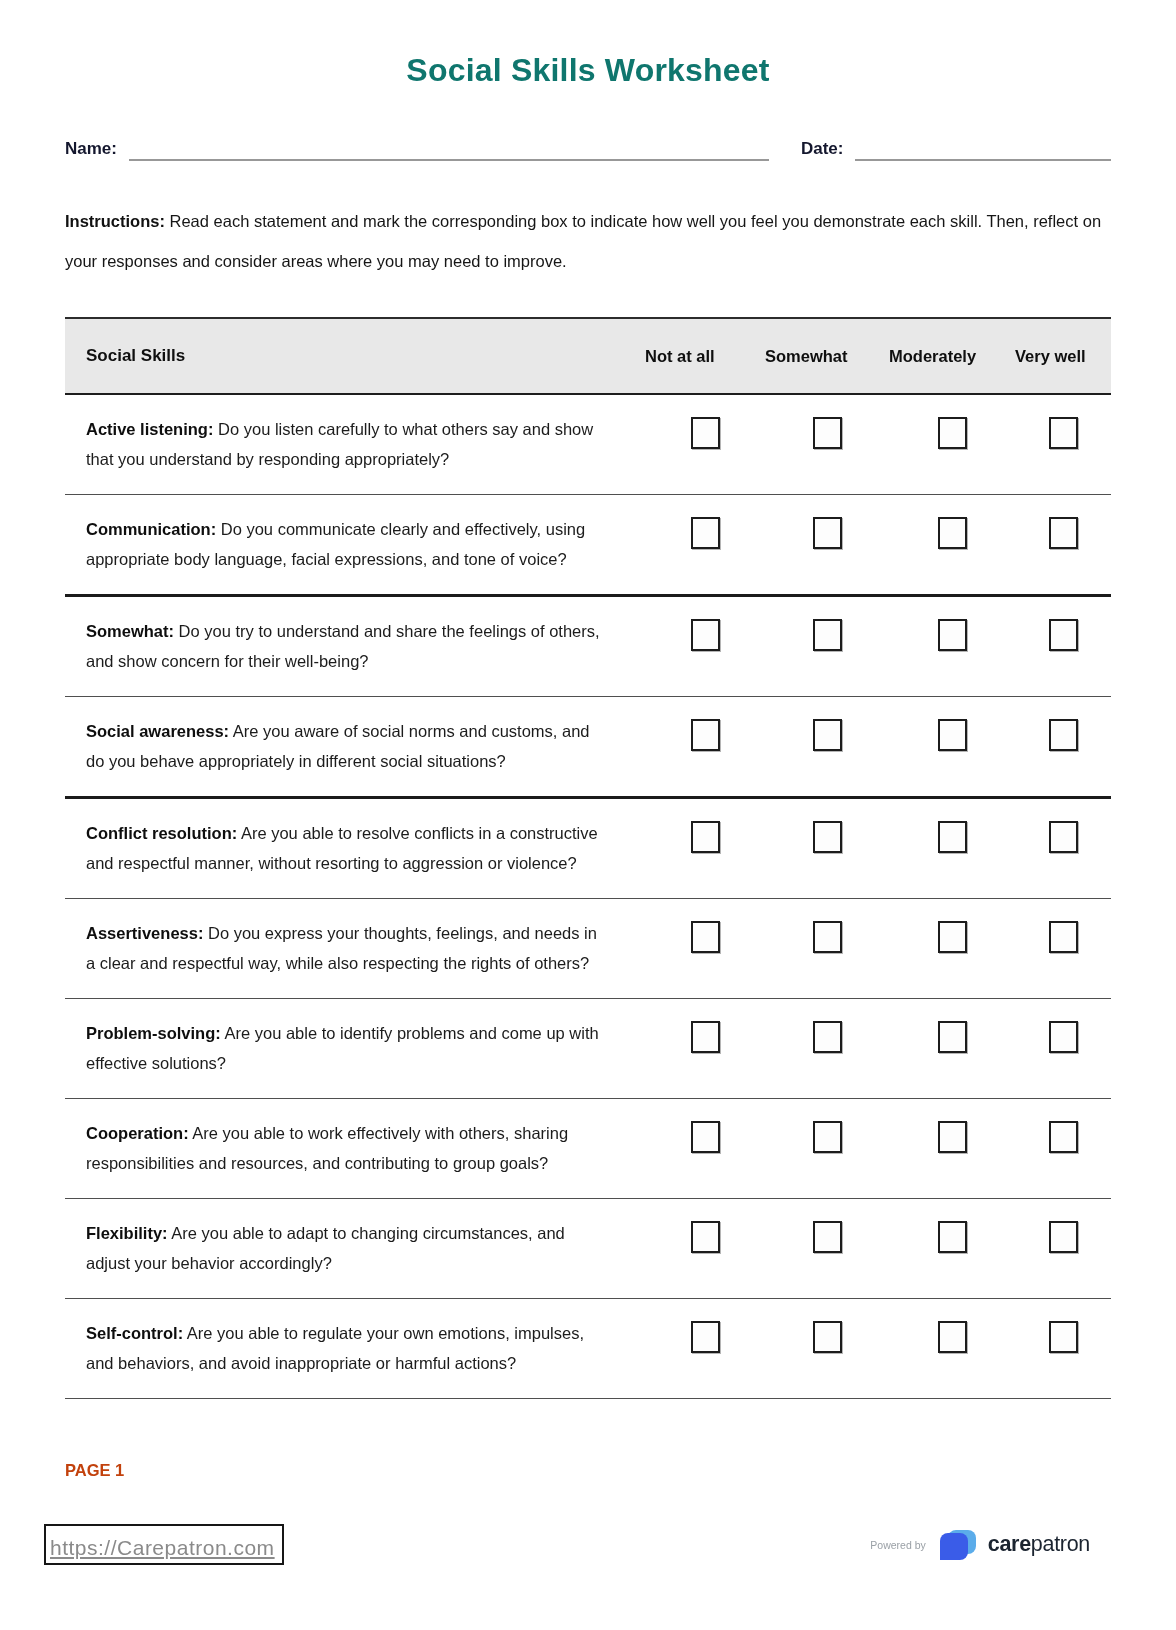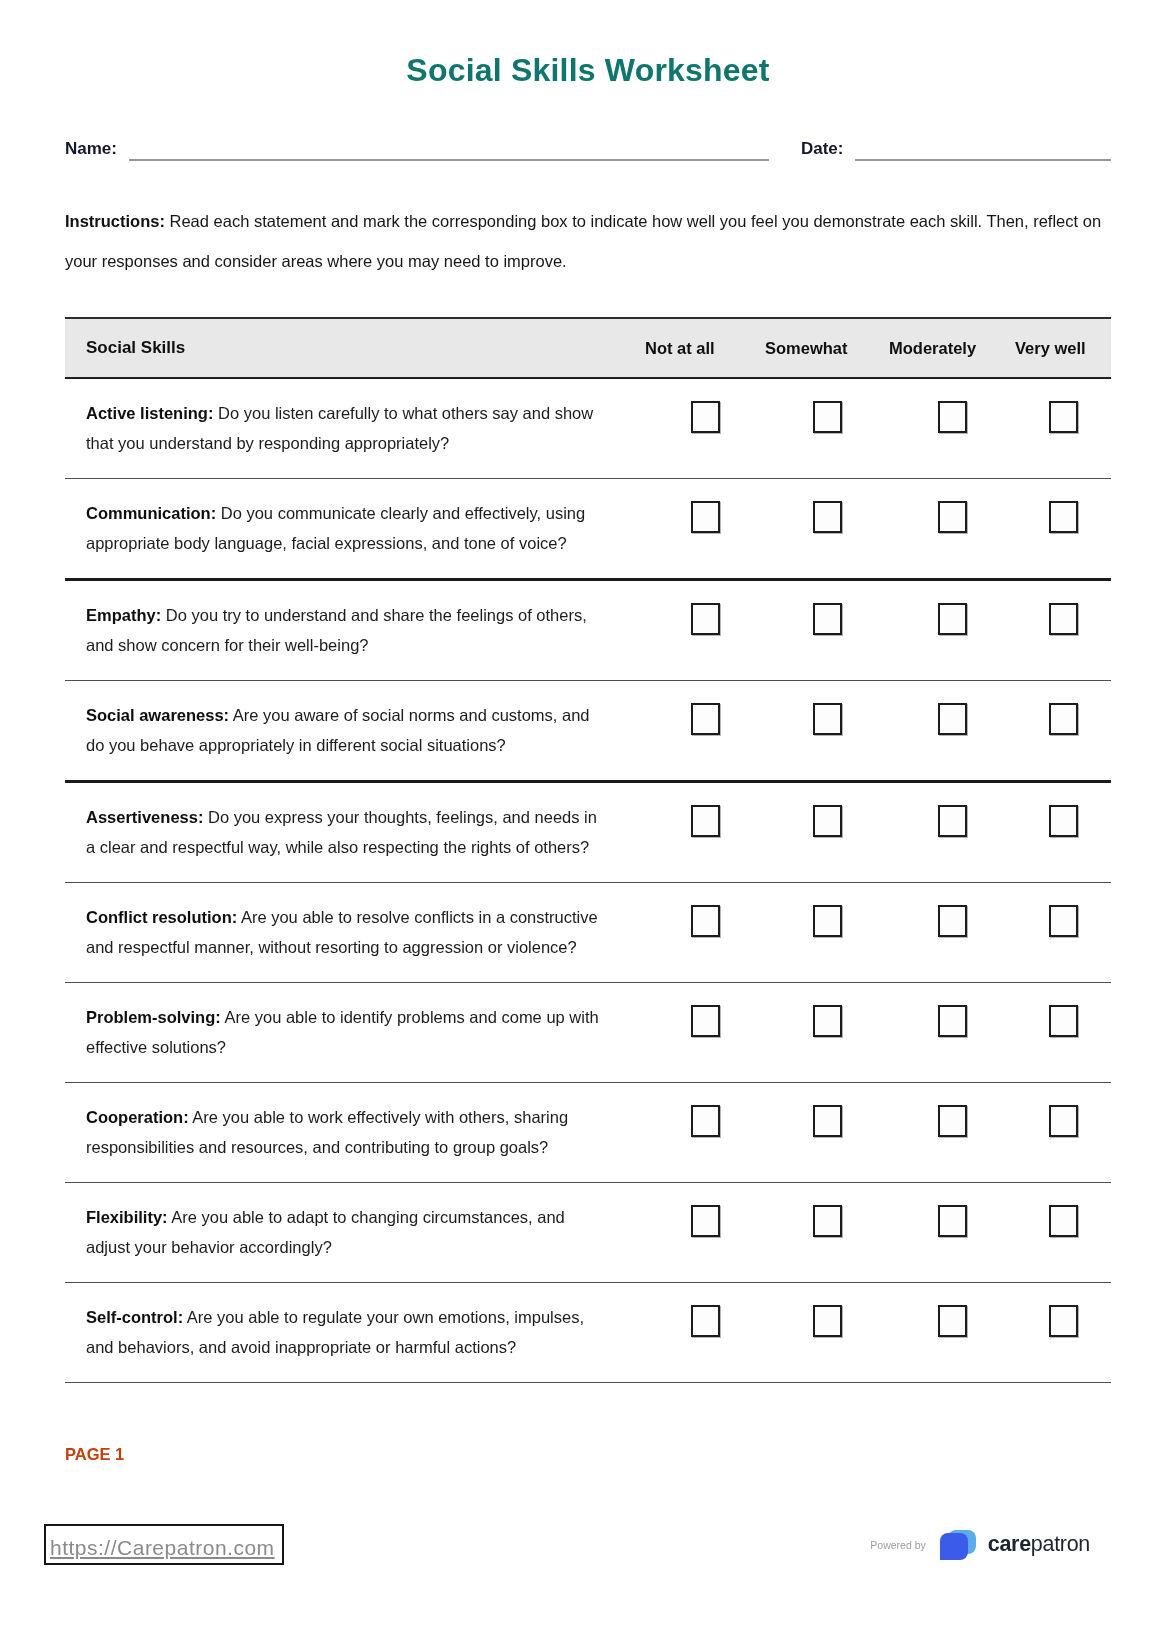--- a/index.html
+++ b/index.html
@@ -62,21 +62,21 @@
   }
   .grid-row {
     display: grid;
     grid-template-columns: 1fr 120px 124px 126px 96px;
     align-items: flex-start;
   }
   .table-header {
     background: #e8e8e8;
     border-bottom: 2.5px solid #1d1d1d;
     align-items: center;
-    height: 60px;
+    height: 76px;
   }
   .table-header .skill-col-header {
     font-size: 17px;
     font-weight: bold;
     color: #0f0f0f;
     padding-left: 21px;
   }
   .rating-col-header {
     font-size: 16.5px;
     font-weight: bold;
@@ -205,21 +205,21 @@
           </div>
           <div class="cbx-cell">
             <span class="checkbox"></span>
           </div>
           <div class="cbx-cell">
             <span class="checkbox"></span>
           </div>
         </div>
 
   <div class="grid-row skill-row">
-    <div class="skill-desc"><b>Empathy:</b> <span>Do you try to understand and share the feelings of others, and show concern for their well-being?</span></div>
+    <div class="skill-desc"><b>Somewhat:</b> <span>Do you try to understand and share the feelings of others, and show concern for their well-being?</span></div>
   <div class="cbx-cell">
             <span class="checkbox"></span>
           </div>
           <div class="cbx-cell">
             <span class="checkbox"></span>
           </div>
           <div class="cbx-cell">
             <span class="checkbox"></span>
           </div>
           <div class="cbx-cell">
@@ -237,37 +237,37 @@
           </div>
           <div class="cbx-cell">
             <span class="checkbox"></span>
           </div>
           <div class="cbx-cell">
             <span class="checkbox"></span>
           </div>
         </div>
 
   <div class="grid-row skill-row">
+    <div class="skill-desc"><b>Conflict resolution:</b> <span>Are you able to resolve conflicts in a constructive and respectful manner, without resorting to aggression or violence?</span></div>
+  <div class="cbx-cell">
+            <span class="checkbox"></span>
+          </div>
+          <div class="cbx-cell">
+            <span class="checkbox"></span>
+          </div>
+          <div class="cbx-cell">
+            <span class="checkbox"></span>
+          </div>
+          <div class="cbx-cell">
+            <span class="checkbox"></span>
+          </div>
+        </div>
+
+  <div class="grid-row skill-row">
     <div class="skill-desc"><b>Assertiveness:</b> <span>Do you express your thoughts, feelings, and needs in a clear and respectful way, while also respecting the rights of others?</span></div>
-  <div class="cbx-cell">
-            <span class="checkbox"></span>
-          </div>
-          <div class="cbx-cell">
-            <span class="checkbox"></span>
-          </div>
-          <div class="cbx-cell">
-            <span class="checkbox"></span>
-          </div>
-          <div class="cbx-cell">
-            <span class="checkbox"></span>
-          </div>
-        </div>
-
-  <div class="grid-row skill-row">
-    <div class="skill-desc"><b>Conflict resolution:</b> <span>Are you able to resolve conflicts in a constructive and respectful manner, without resorting to aggression or violence?</span></div>
   <div class="cbx-cell">
             <span class="checkbox"></span>
           </div>
           <div class="cbx-cell">
             <span class="checkbox"></span>
           </div>
           <div class="cbx-cell">
             <span class="checkbox"></span>
           </div>
           <div class="cbx-cell">

